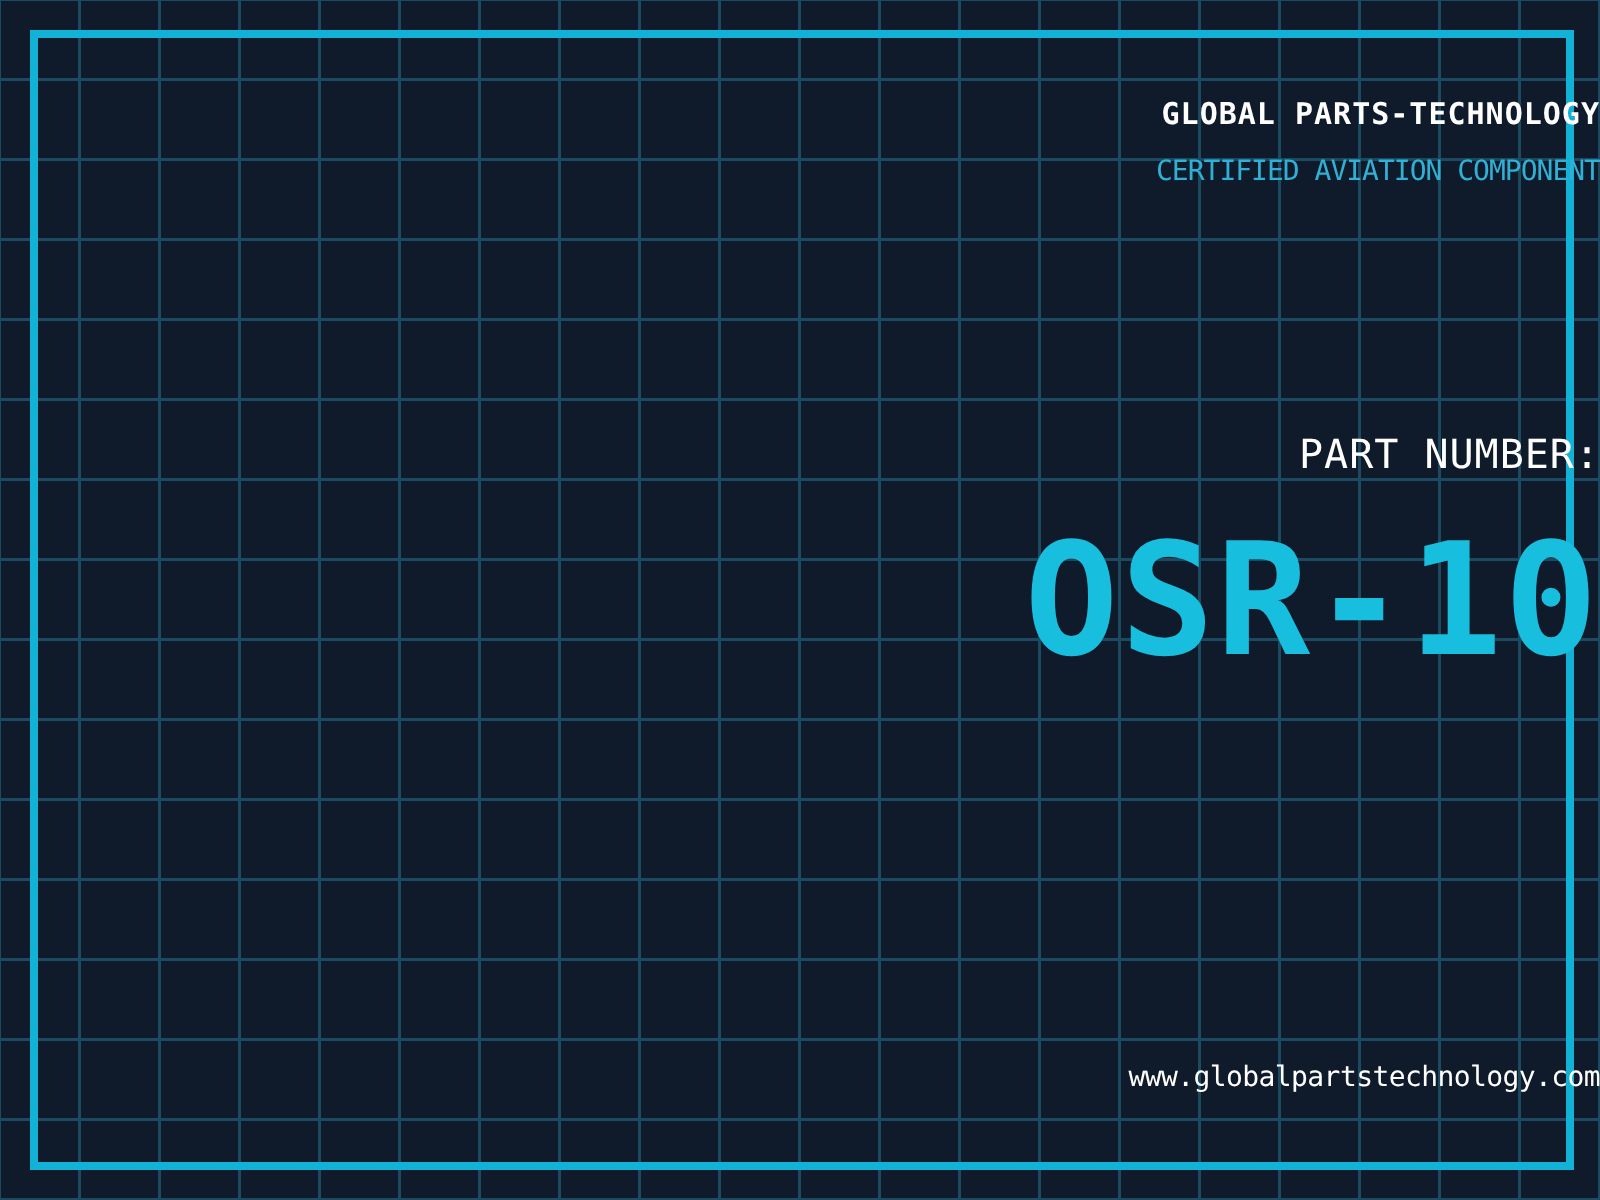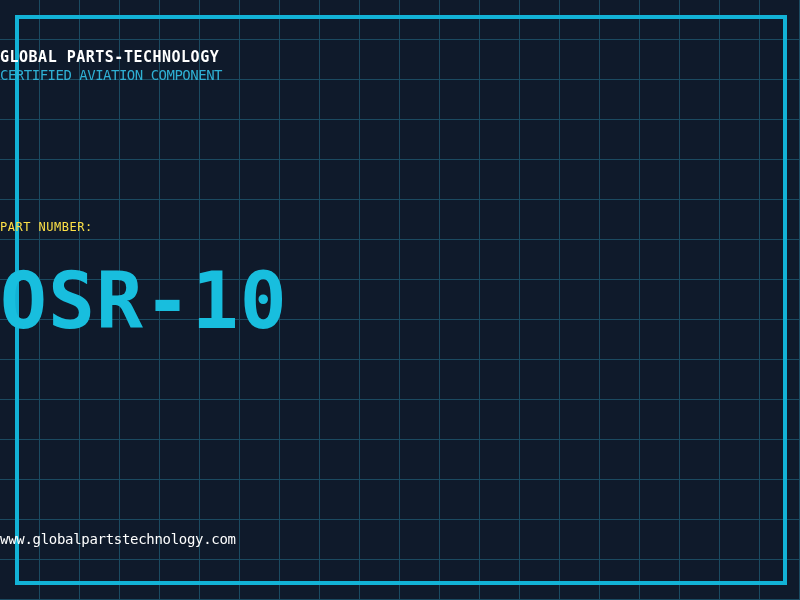--- a/index.html
+++ b/index.html
@@ -28,43 +28,43 @@
     left: 15px;
     top: 15px;
     right: 13px;
     bottom: 15px;
     border: 4px solid #12b2d6;
   }
   .txt {
     position: absolute;
     left: 0;
     right: 0;
-    text-align: left;
+    text-align: right;
     white-space: pre;
   }
   .company-name {
     top: 49px;
     font-size: 15px;
     line-height: 16px;
     font-weight: bold;
     color: #ffffff;
     letter-spacing: 0.5px;
   }
   .tagline {
-    top: 68px;
+    top: 79px;
     font-size: 14px;
     line-height: 15px;
     color: #2fb0d4;
     letter-spacing: -0.5px;
   }
   .part-label {
     top: 219px;
-    font-size: 12px;
+    font-size: 20px;
     line-height: 16px;
-    color: #fde047;
+    color: #ffffff;
     letter-spacing: 0.5px;
   }
   .part-number {
     top: 262px;
     font-size: 78px;
     line-height: 78px;
     font-weight: bold;
     color: #18bede;
     letter-spacing: 1px;
   }

